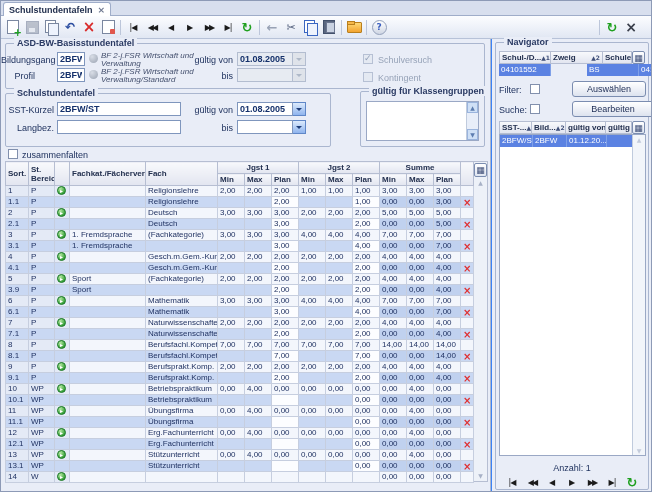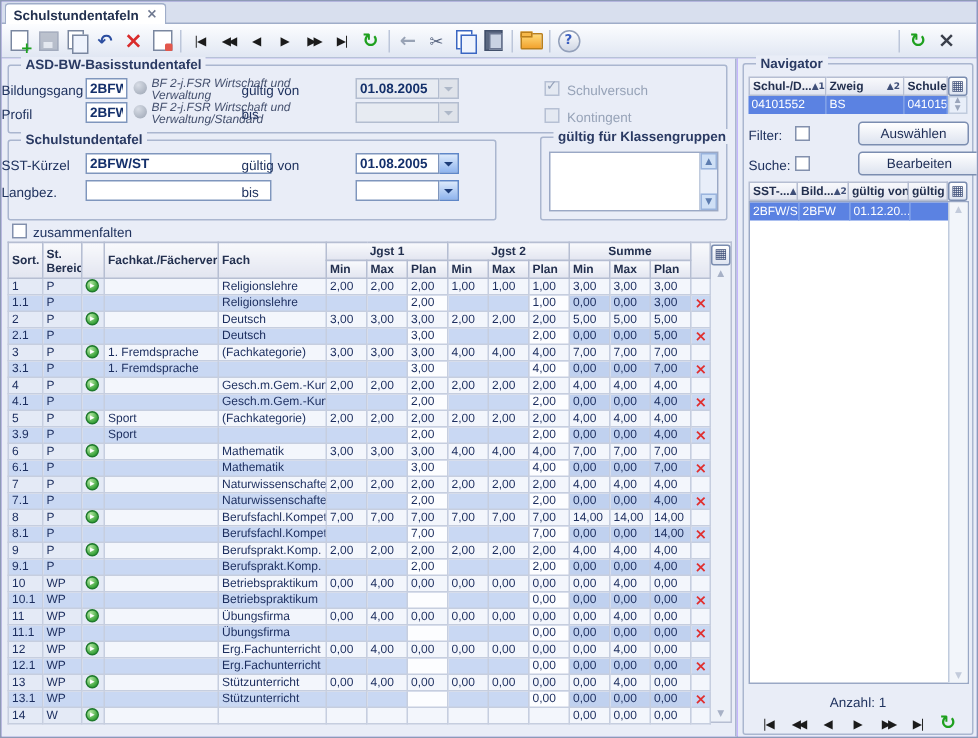--- a/index.html
+++ b/index.html
@@ -1,17 +1,17 @@
 <!DOCTYPE html>
 <html><head>
 <meta charset="utf-8">
 <style>
   html,body{margin:0;padding:0;background:#cfd6e2;}
   *{box-sizing:border-box;}
-  .window{position:relative;width:652px;height:492px;background:#c4b5fd;border:1px solid #8d9ab6;
+  .window{position:relative;width:652px;height:492px;background:#3b82f6;border:1px solid #8d9ab6;
           font-family:"Liberation Sans",sans-serif;overflow:hidden;color:#1c2e5e;}
   
   .tabstrip{position:absolute;left:0;top:0;width:100%;height:15px;background:#d8dfee;border-bottom:1px solid #9fadc9;}
   .tab{position:absolute;left:2px;top:1px;height:14px;background:#fff;border:1px solid #9fadc9;border-bottom:0;
        border-radius:3px 3px 0 0;display:flex;align-items:center;padding:0 5px;font-size:9px;font-weight:bold;color:#22304f;}
   .tab .x{margin-left:5px;color:#6e7890;font-size:9px;font-weight:bold;font-family:"DejaVu Sans",sans-serif;}
   
   .toolbar{position:absolute;left:0;top:15px;width:100%;height:23px;background:linear-gradient(#fcfdff,#e1e7f3);
            border-bottom:1px solid #b7c2d8;display:flex;align-items:center;padding:0 3px;}
   .tgrp{display:flex;align-items:center;gap:1px;}
@@ -46,21 +46,21 @@
   .ic-folder::after{content:"";position:absolute;top:3px;left:2px;width:6px;height:2px;background:#f6b84a;border:1px solid #b97f1d;}
   .ic-help::before{content:"?";color:#3b5fc0;font-weight:bold;font-size:9px;width:13px;height:13px;border-radius:50%;
     background:linear-gradient(#ffffff,#cfd6e4);border:1px solid #93a0ba;display:flex;align-items:center;justify-content:center;}
   .ic-close::before{content:"×";color:#3a3f4b;font-weight:900;font-size:14px;}
   
   .leftpane{position:absolute;left:0;top:38px;width:490px;height:454px;background:#e9edf7;border-right:1px solid #aab6cf;}
   .navpanel{position:absolute;left:491px;top:38px;width:160px;height:454px;background:#e9edf7;}
   
   .grp{position:absolute;border:1px solid #aab6cf;border-radius:2px;}
   .lg{position:absolute;top:-6px;left:8px;background:#e9edf7;padding:0 3px;font-size:9px;font-weight:bold;color:#2a3a63;white-space:nowrap;}
-  .lbl{position:absolute;font-size:9px;color:#20335f;text-align:left;white-space:nowrap;}
+  .lbl{position:absolute;font-size:9px;color:#20335f;text-align:right;white-space:nowrap;}
   .lbl.dis{color:#97a3b8;}
   .inp{position:absolute;height:14px;border:1px solid #7f96bd;background:#fff;font-size:9px;font-weight:bold;color:#14306b;
        padding:0 2px;font-family:"Liberation Sans",sans-serif;}
   .combo{position:absolute;height:14px;display:flex;}
   .combo .cinp{height:14px;border:1px solid #7f96bd;background:#fff;font-size:9px;font-weight:bold;color:#14306b;padding:0 2px;
        font-family:"Liberation Sans",sans-serif;min-width:0;}
   .combo .cbtn{width:13px;height:14px;border:1px solid #5f87c8;border-left:0;background:linear-gradient(#dceafc,#8fb4ee);
        display:flex;align-items:center;justify-content:center;}
   .combo .cbtn::before{content:"";border:3px solid transparent;border-top-color:#1d3c78;margin-top:3px;}
   .combo.dis .cinp{background:#e7ebf2;border-color:#b3bdd0;}
@@ -781,21 +781,21 @@
           <span>Zweig</span>
           <span class="badge">▲2</span>
         </div>
         <div class="hc" style="width: 29px;">
           <span>Schule</span>
         </div>
         <span class="picker" style="height: 13px; margin-top: 0px;">▦</span>
       </div>
     <div class="nrow" style="left:7px;top:25px;" id="nt1-row">
         <div class="rc" style="width: 52px;">04101552</div>
-        <div class="rc" style="width: 52px;">BS</div>
+        <div class="rc" style="width: 52px; margin-left: 36px;">BS</div>
         <div class="rc" style="width: 29px;">04101552</div>
         <div class="sstack">
           <span>▲</span>
           <span>▼</span>
         </div>
       </div>
 
     <span class="lbl" style="left:7px;top:46px;text-align:left;">Filter:</span>
     <span class="ck" style="left:38px;top:45px;"></span>
     <div class="btn" style="left:80px;top:42px;width:74px;">Auswählen</div>

